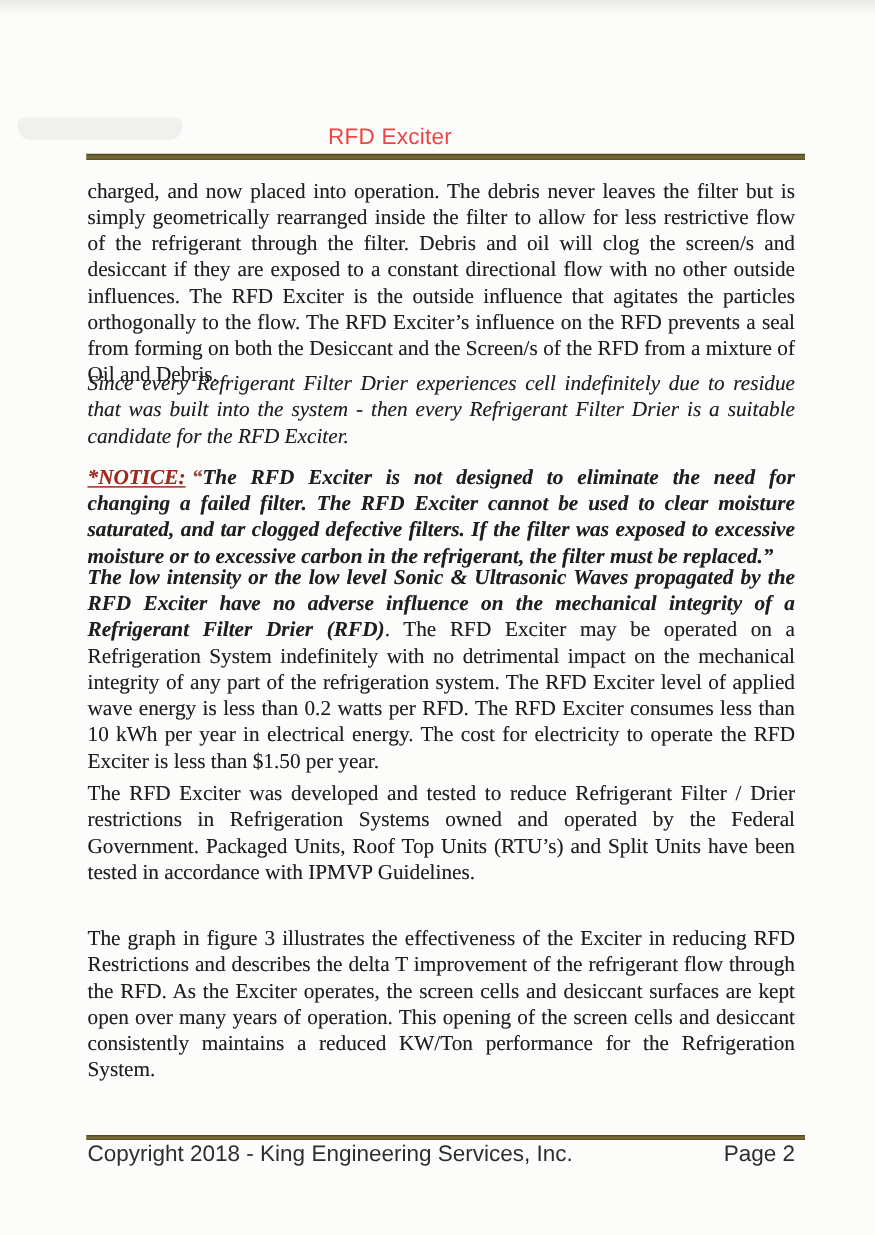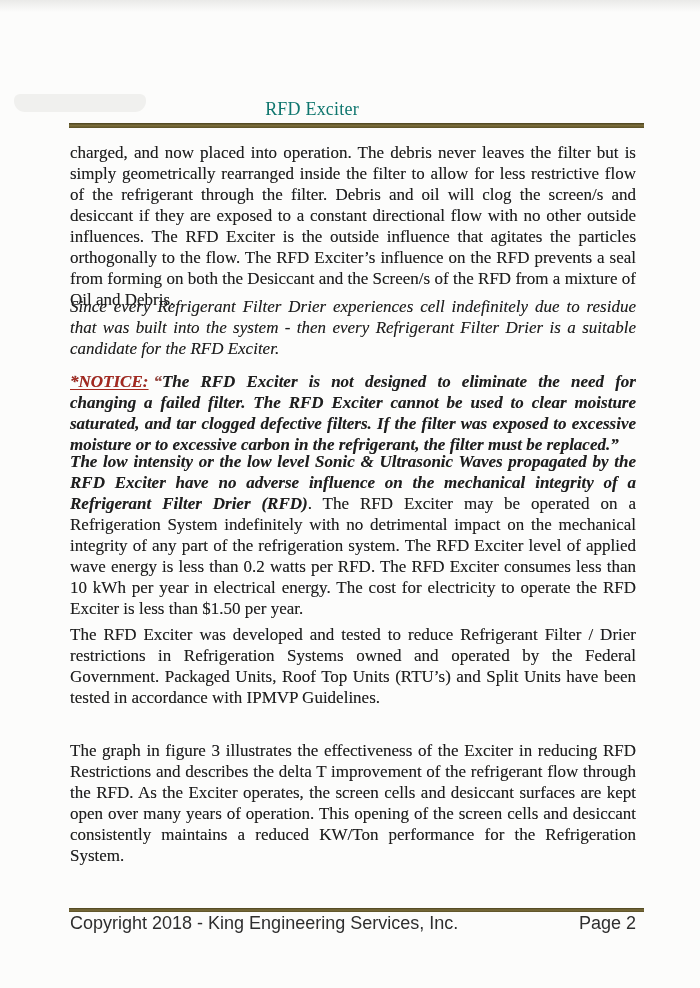--- a/index.html
+++ b/index.html
@@ -15,22 +15,22 @@
     position:absolute;left:0;top:0;width:700px;height:12px;
     background:linear-gradient(to bottom, rgba(190,190,188,0.30), rgba(255,255,255,0));
   }
   .smudge{
     position:absolute;left:14px;top:94px;width:132px;height:18px;
     background:#f0f0ee;border-radius:6px 6px 11px 11px;
   }
   .title{
     position:absolute;left:0;top:98px;width:624px;
     text-align:center;
-    font-family:Liberation Serif, serif;
-    font-size:18px;line-height:22px;color:#0f766e;
+    font-family:Liberation Sans, sans-serif;
+    font-size:18px;line-height:22px;color:#ef4444;
     letter-spacing:0.2px;
   }
   .rule{
     position:absolute;left:69px;width:575px;
     background:linear-gradient(to bottom,#49411e 0%, #7b6d3b 50%, #5a5026 100%);
   }
   .rule-top{top:123px;height:5px;}
   .rule-bottom{top:908px;height:4px;}
   .body{
     position:absolute;left:70px;width:566px;margin:0;

